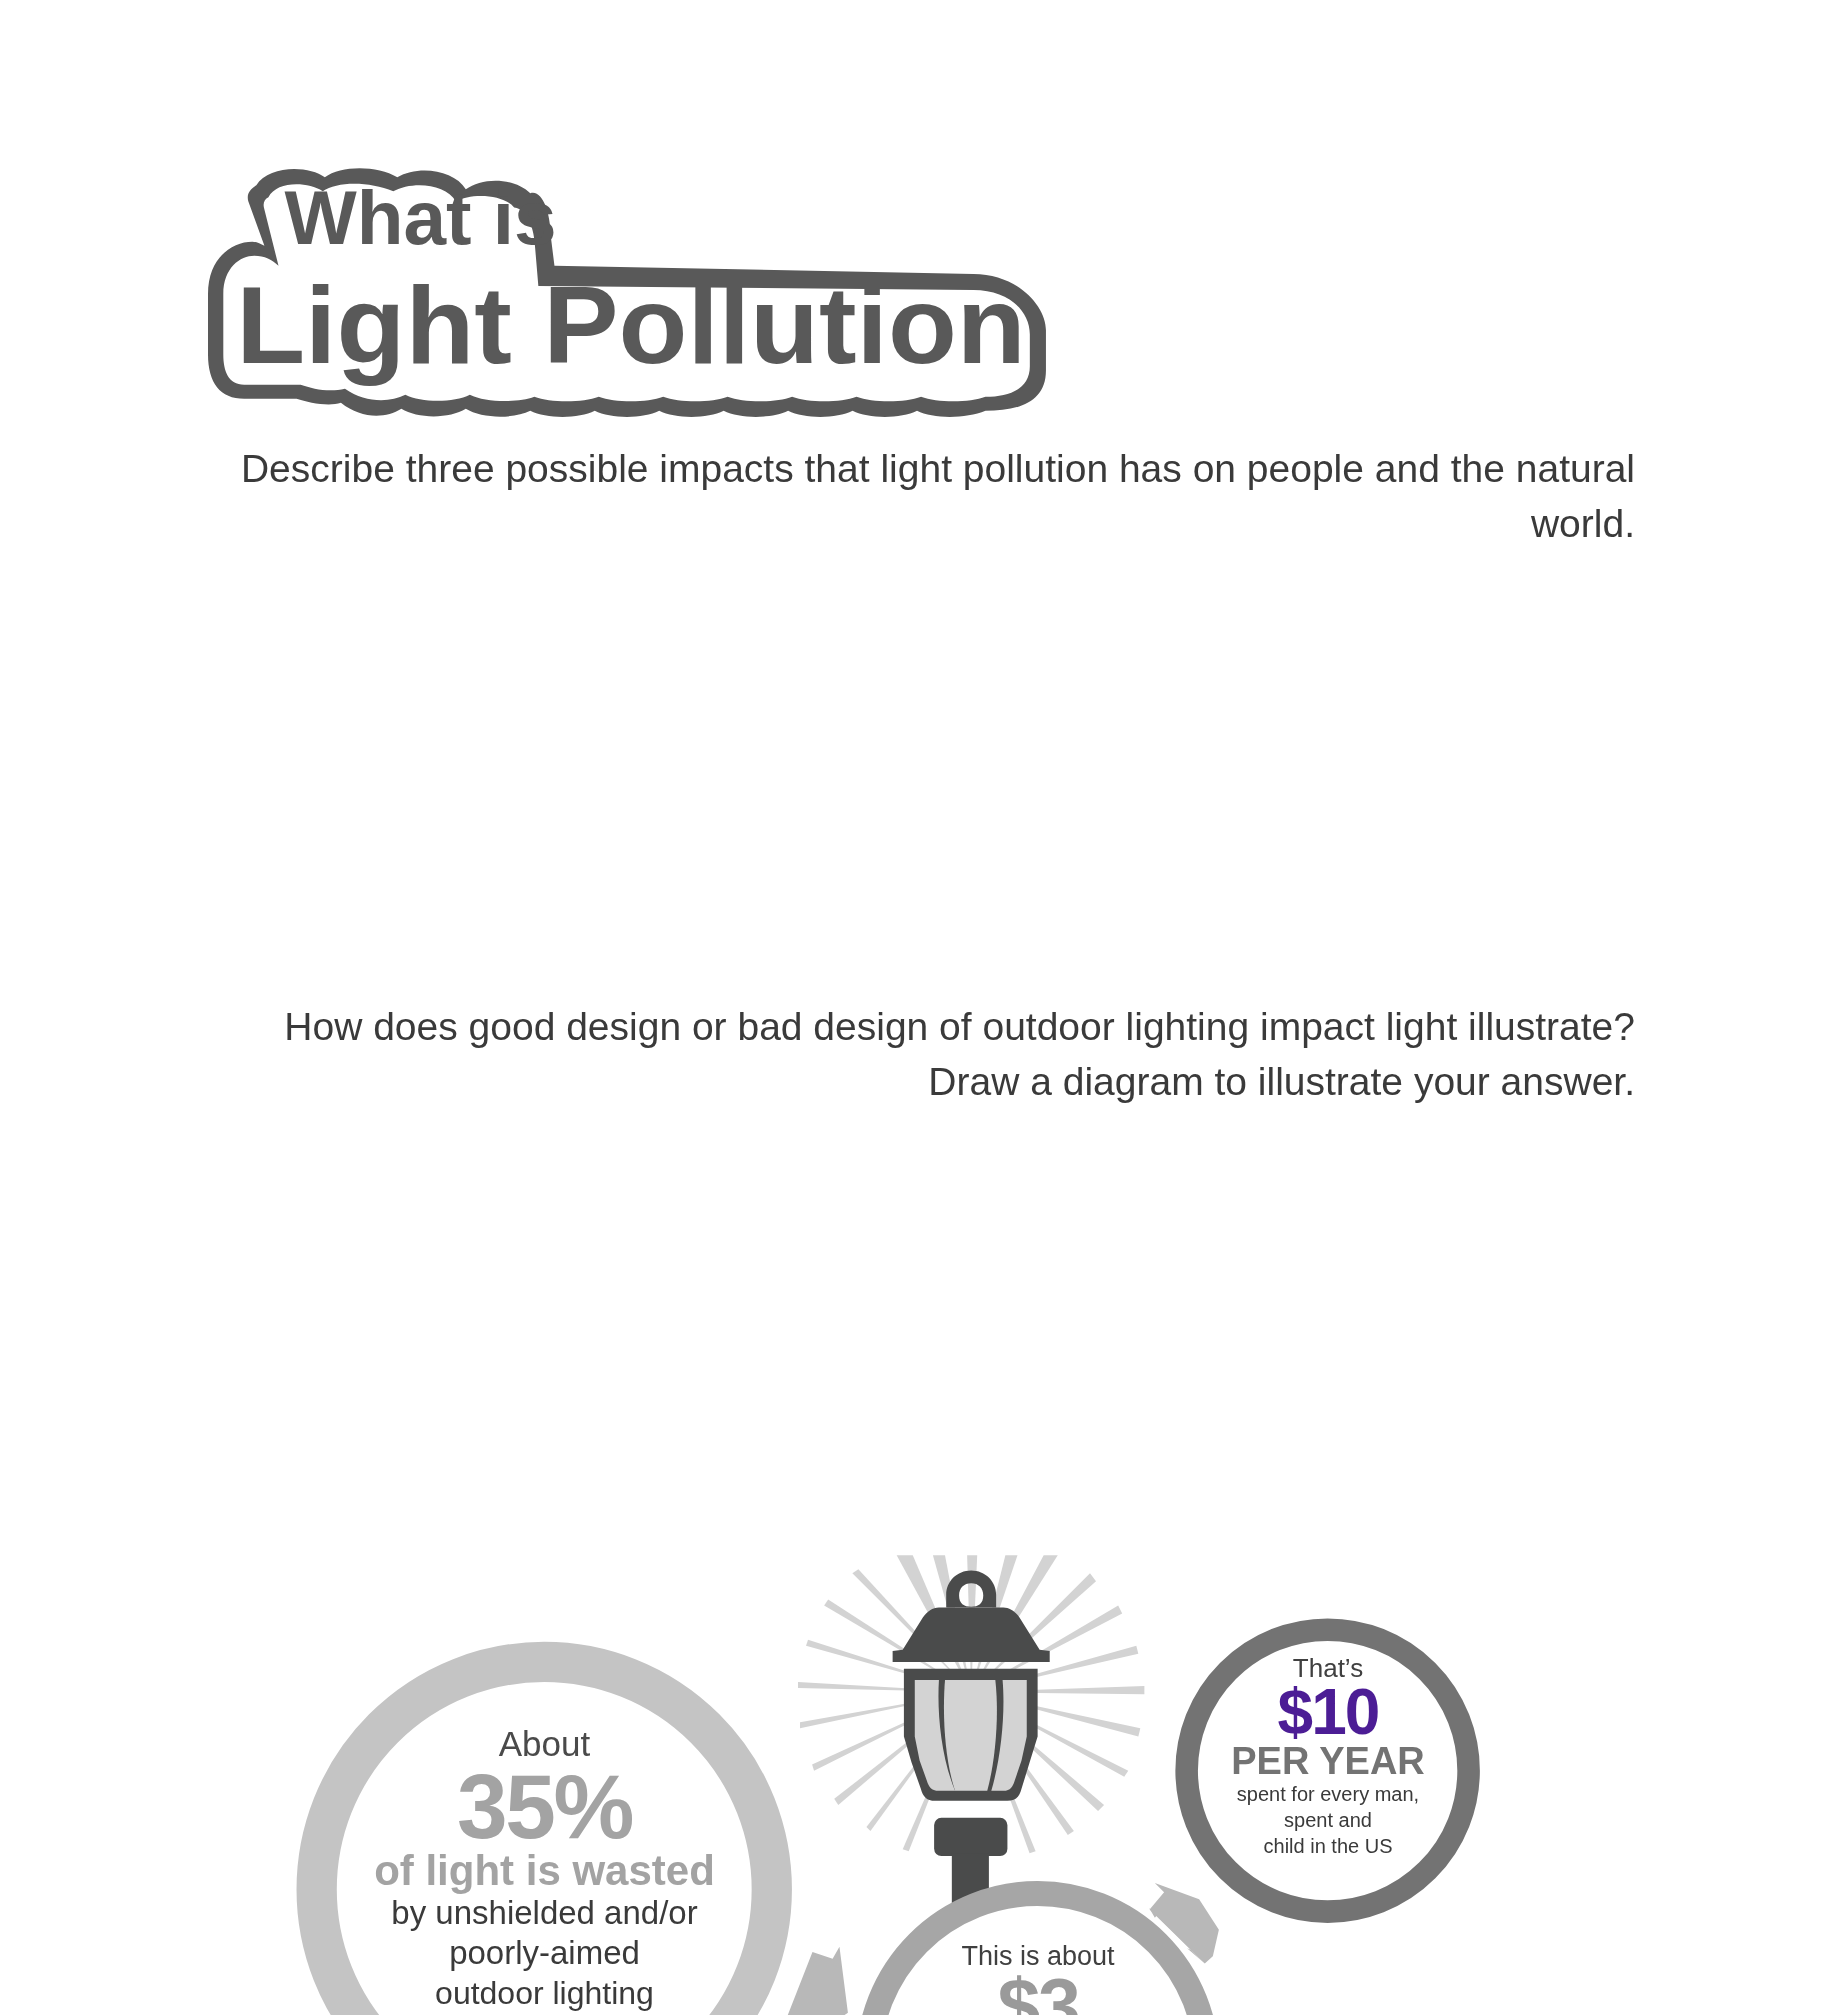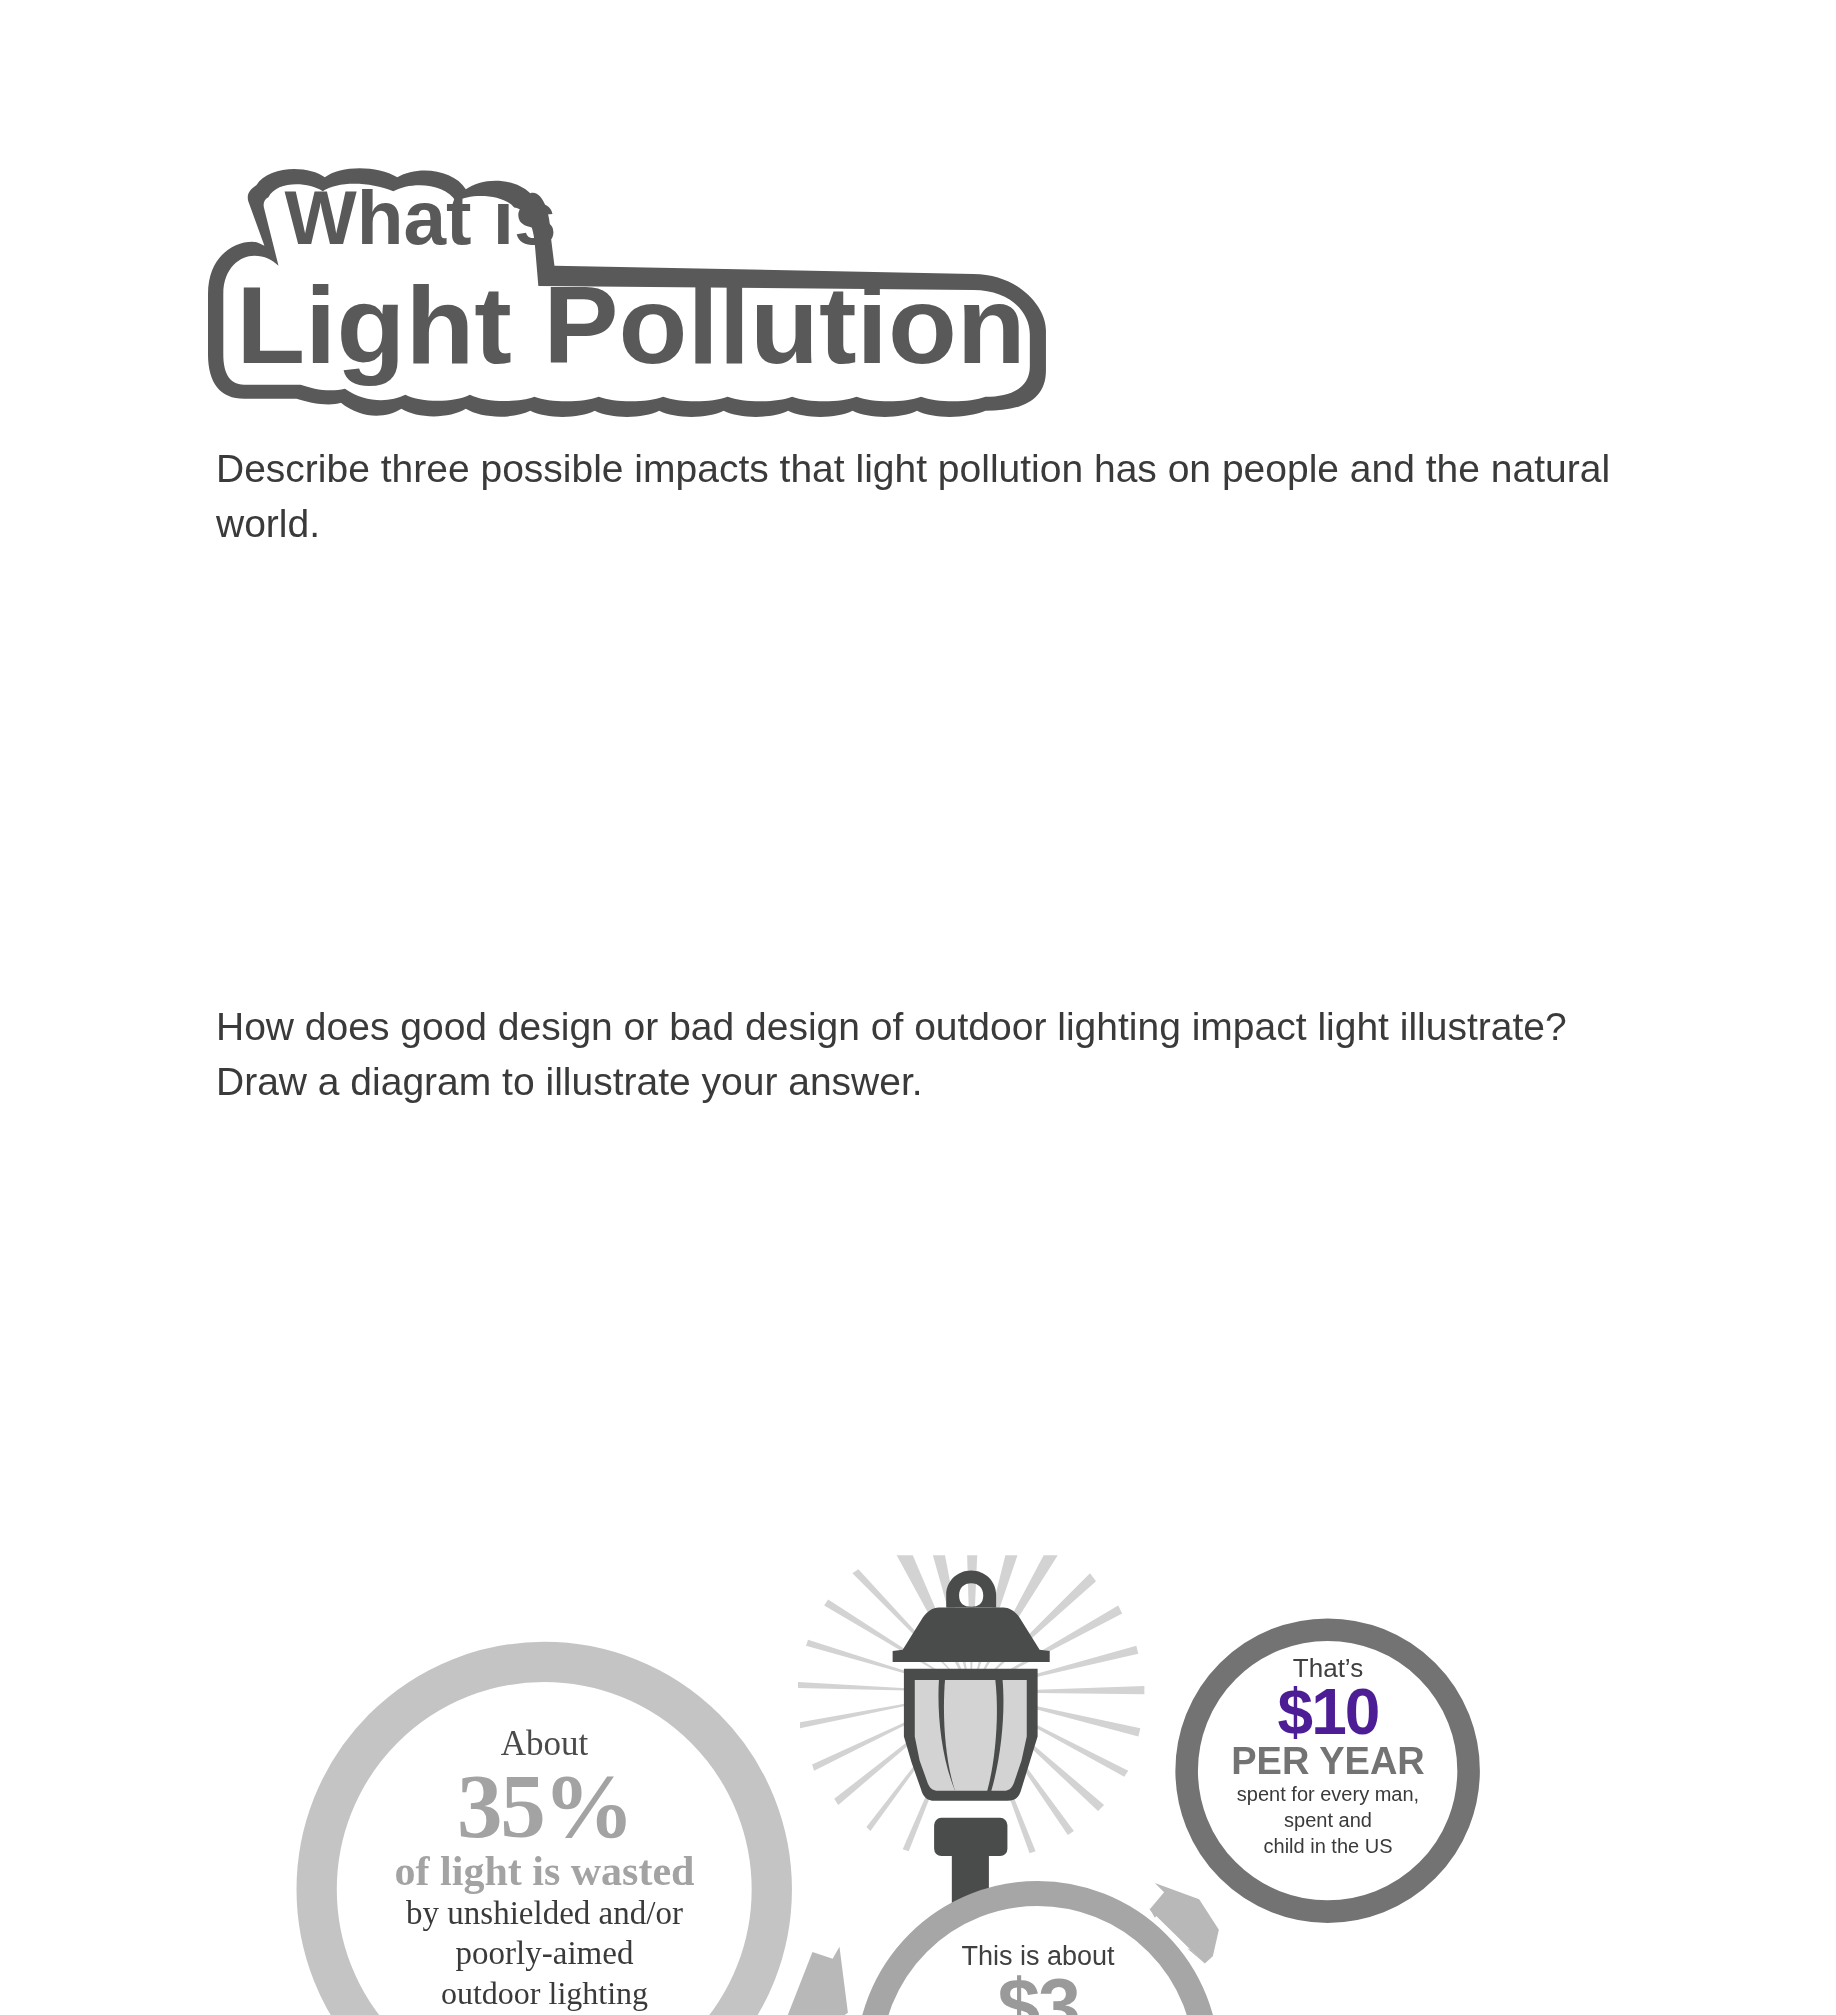--- a/index.html
+++ b/index.html
@@ -1,19 +1,19 @@
 <!DOCTYPE html>
 <html style="font-size:6.4px"><head>
 <meta charset="utf-8">
 <style>
   html, body { margin: 0; padding: 0; background: #ffffff; }
   body { width: 1836px; height: 2376px; position: relative; overflow: hidden; font-family: "Liberation Sans", sans-serif; }
   .title-wrap { position: absolute; left: 208px; top: 161px; width: 846px; height: 258px; }
   .title-wrap svg { position: absolute; left: 0; top: 0; }
-  .question { position: absolute; left: 216px; width: 1411px; font-family: "Liberation Sans", sans-serif; font-weight: 300; font-size: 39px; line-height: 55px; color: #3a3a3a; }
+  .question { position: absolute; left: 224px; width: 1411px; font-family: "Liberation Sans", sans-serif; font-weight: 300; font-size: 39px; line-height: 55px; color: #3a3a3a; text-align: right; }
   .q1 { top: 441px; }
   .q2 { top: 999px; }
   .infographic { position: absolute; left: 0; top: 1531px; width: 1836px; height: 725px; }
   .circle-text { position: absolute; text-align: center; font-family: "Liberation Sans", sans-serif; }
   .light { font-weight: 300; color: #404040; }
   .big { font-weight: 700; }
   .mid { font-weight: 700; }
   .small { font-weight: 400; color: #3a3a3a; }
 </style>
 </head>
@@ -99,21 +99,21 @@
 
     <circle cx="2575" cy="5120" r="420" fill="#ffffff" stroke="#a6a6a6" stroke-width="62"></circle>
 
     <circle cx="3295" cy="4395" r="350" fill="#ffffff" stroke="#737373" stroke-width="56"></circle>
 
     <polygon fill="#b8b8b8" points="2016,4845 2066,4862 2083,4832 2104,4996 1986,5076 1996,5042 1946,5024"></polygon>
     <polygon fill="#b8b8b8" points="2852,4736 2866,4760 2906,4714 2986,4732 3005,4860 2946,4836 2990,4874 2852,4736"></polygon>
     <polygon fill="#b8b8b8" points="2866,4674 2889,4697 2853,4740 2990,4874 3010,4856 3025,4790 2976,4714"></polygon>
   </svg>
 
-  <div class="circle-text" style="left:343px; top:193px; width:403px;font-family:Liberation Serif, serif;">
+  <div class="circle-text" style="left:343px; top:193px; width:403px;">
     <div class="light" style="font-size:35px; line-height:40px; color:#4a4a4a;">About</div>
     <div class="big" style="font-size:91px; line-height:85px; color:#a3a3a3; letter-spacing:-2.4px;">35%</div>
     <div class="mid" style="font-size:42px; line-height:44px; color:#a3a3a3;">of light is wasted</div>
     <div class="small" style="font-size:33px; line-height:40px;">by unshielded and/or</div>
     <div class="small" style="font-size:33px; line-height:40px;">poorly-aimed</div>
     <div class="small" style="font-size:32px; line-height:40px;">outdoor lighting</div>
   </div>
 
   <div class="circle-text" style="left:897px; top:409px; width:282px;">
     <div class="light" style="font-size:27px; line-height:32px;">This is about</div>

